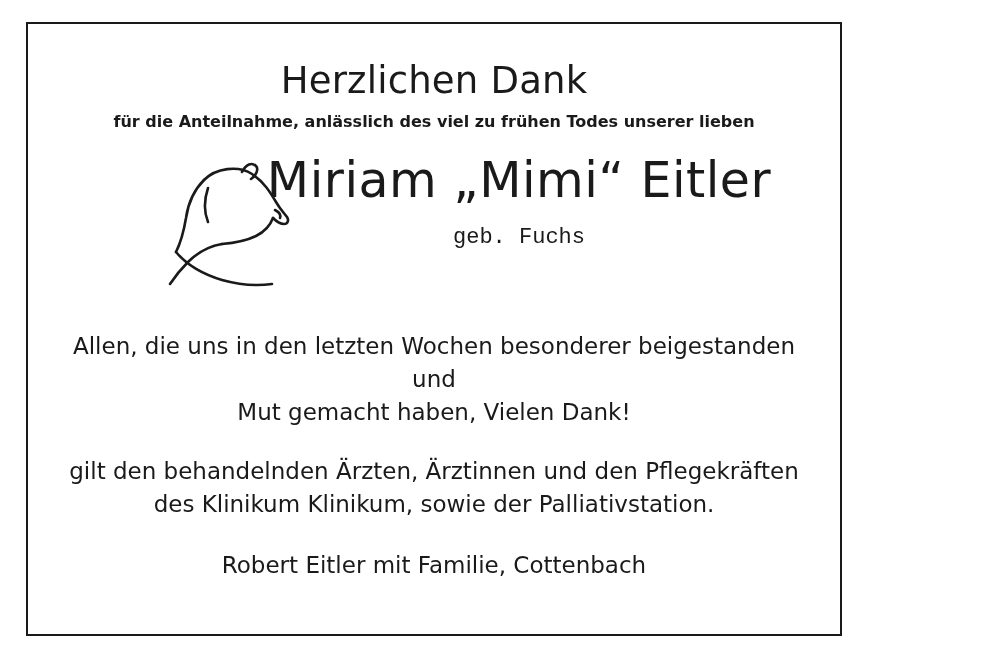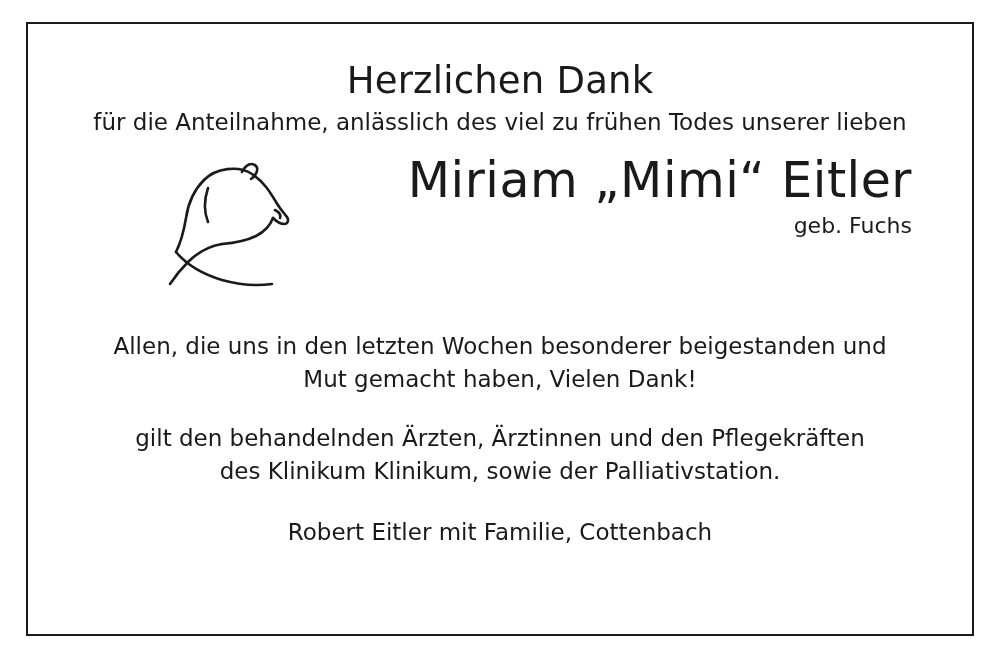--- a/index.html
+++ b/index.html
@@ -21,21 +21,21 @@
     height: 658px;
     background: #ffffff;
     box-sizing: border-box;
   }
 
   
   .card-frame {
     position: absolute;
     left: 26px;
     top: 22px;
-    width: 948px;
+    width: 816px;
     height: 614px;
     border: 2px solid #1a1a1a;
     box-sizing: border-box;
     background: #ffffff;
   }
 
   .card-inner {
     position: absolute;
     left: 0;
     top: 0;
@@ -48,23 +48,23 @@
 
   .thanks-title {
     font-size: 37px;
     line-height: 46px;
     font-weight: 400;
     letter-spacing: 0.2px;
     margin: 6px 0 2px 0;
   }
 
   .thanks-subtitle {
-    font-size: 23px;
+    font-size: 16px;
     line-height: 32px;
-    font-weight: 400;
+    font-weight: 700;
     margin: 0 0 6px 0;
   }
 
   
   .name-block {
     position: relative;
     margin-top: 14px;
     min-height: 150px;
   }
 
@@ -72,36 +72,36 @@
     position: absolute;
     left: 78px;
     top: 8px;
     width: 170px;
     height: 130px;
   }
 
   .name-col {
     margin-left: 190px;
     margin-right: 20px;
-    text-align: right;
   }
 
   .deceased-name {
     font-size: 49px;
     line-height: 58px;
     font-weight: 400;
     letter-spacing: 0.5px;
     margin: 0;
     white-space: nowrap;
   }
 
   .maiden-name {
     font-size: 22px;
     line-height: 32px;
-    margin: 0 0 0 0;
+    margin: 12px 0 0 0;
+    font-family: Liberation Mono, monospace;
   }
 
   .dates {
     font-size: 26px;
     line-height: 36px;
     margin: 10px 0 0 0;
   }
   .dates .gap {
     display: inline-block;
     width: 26px;

